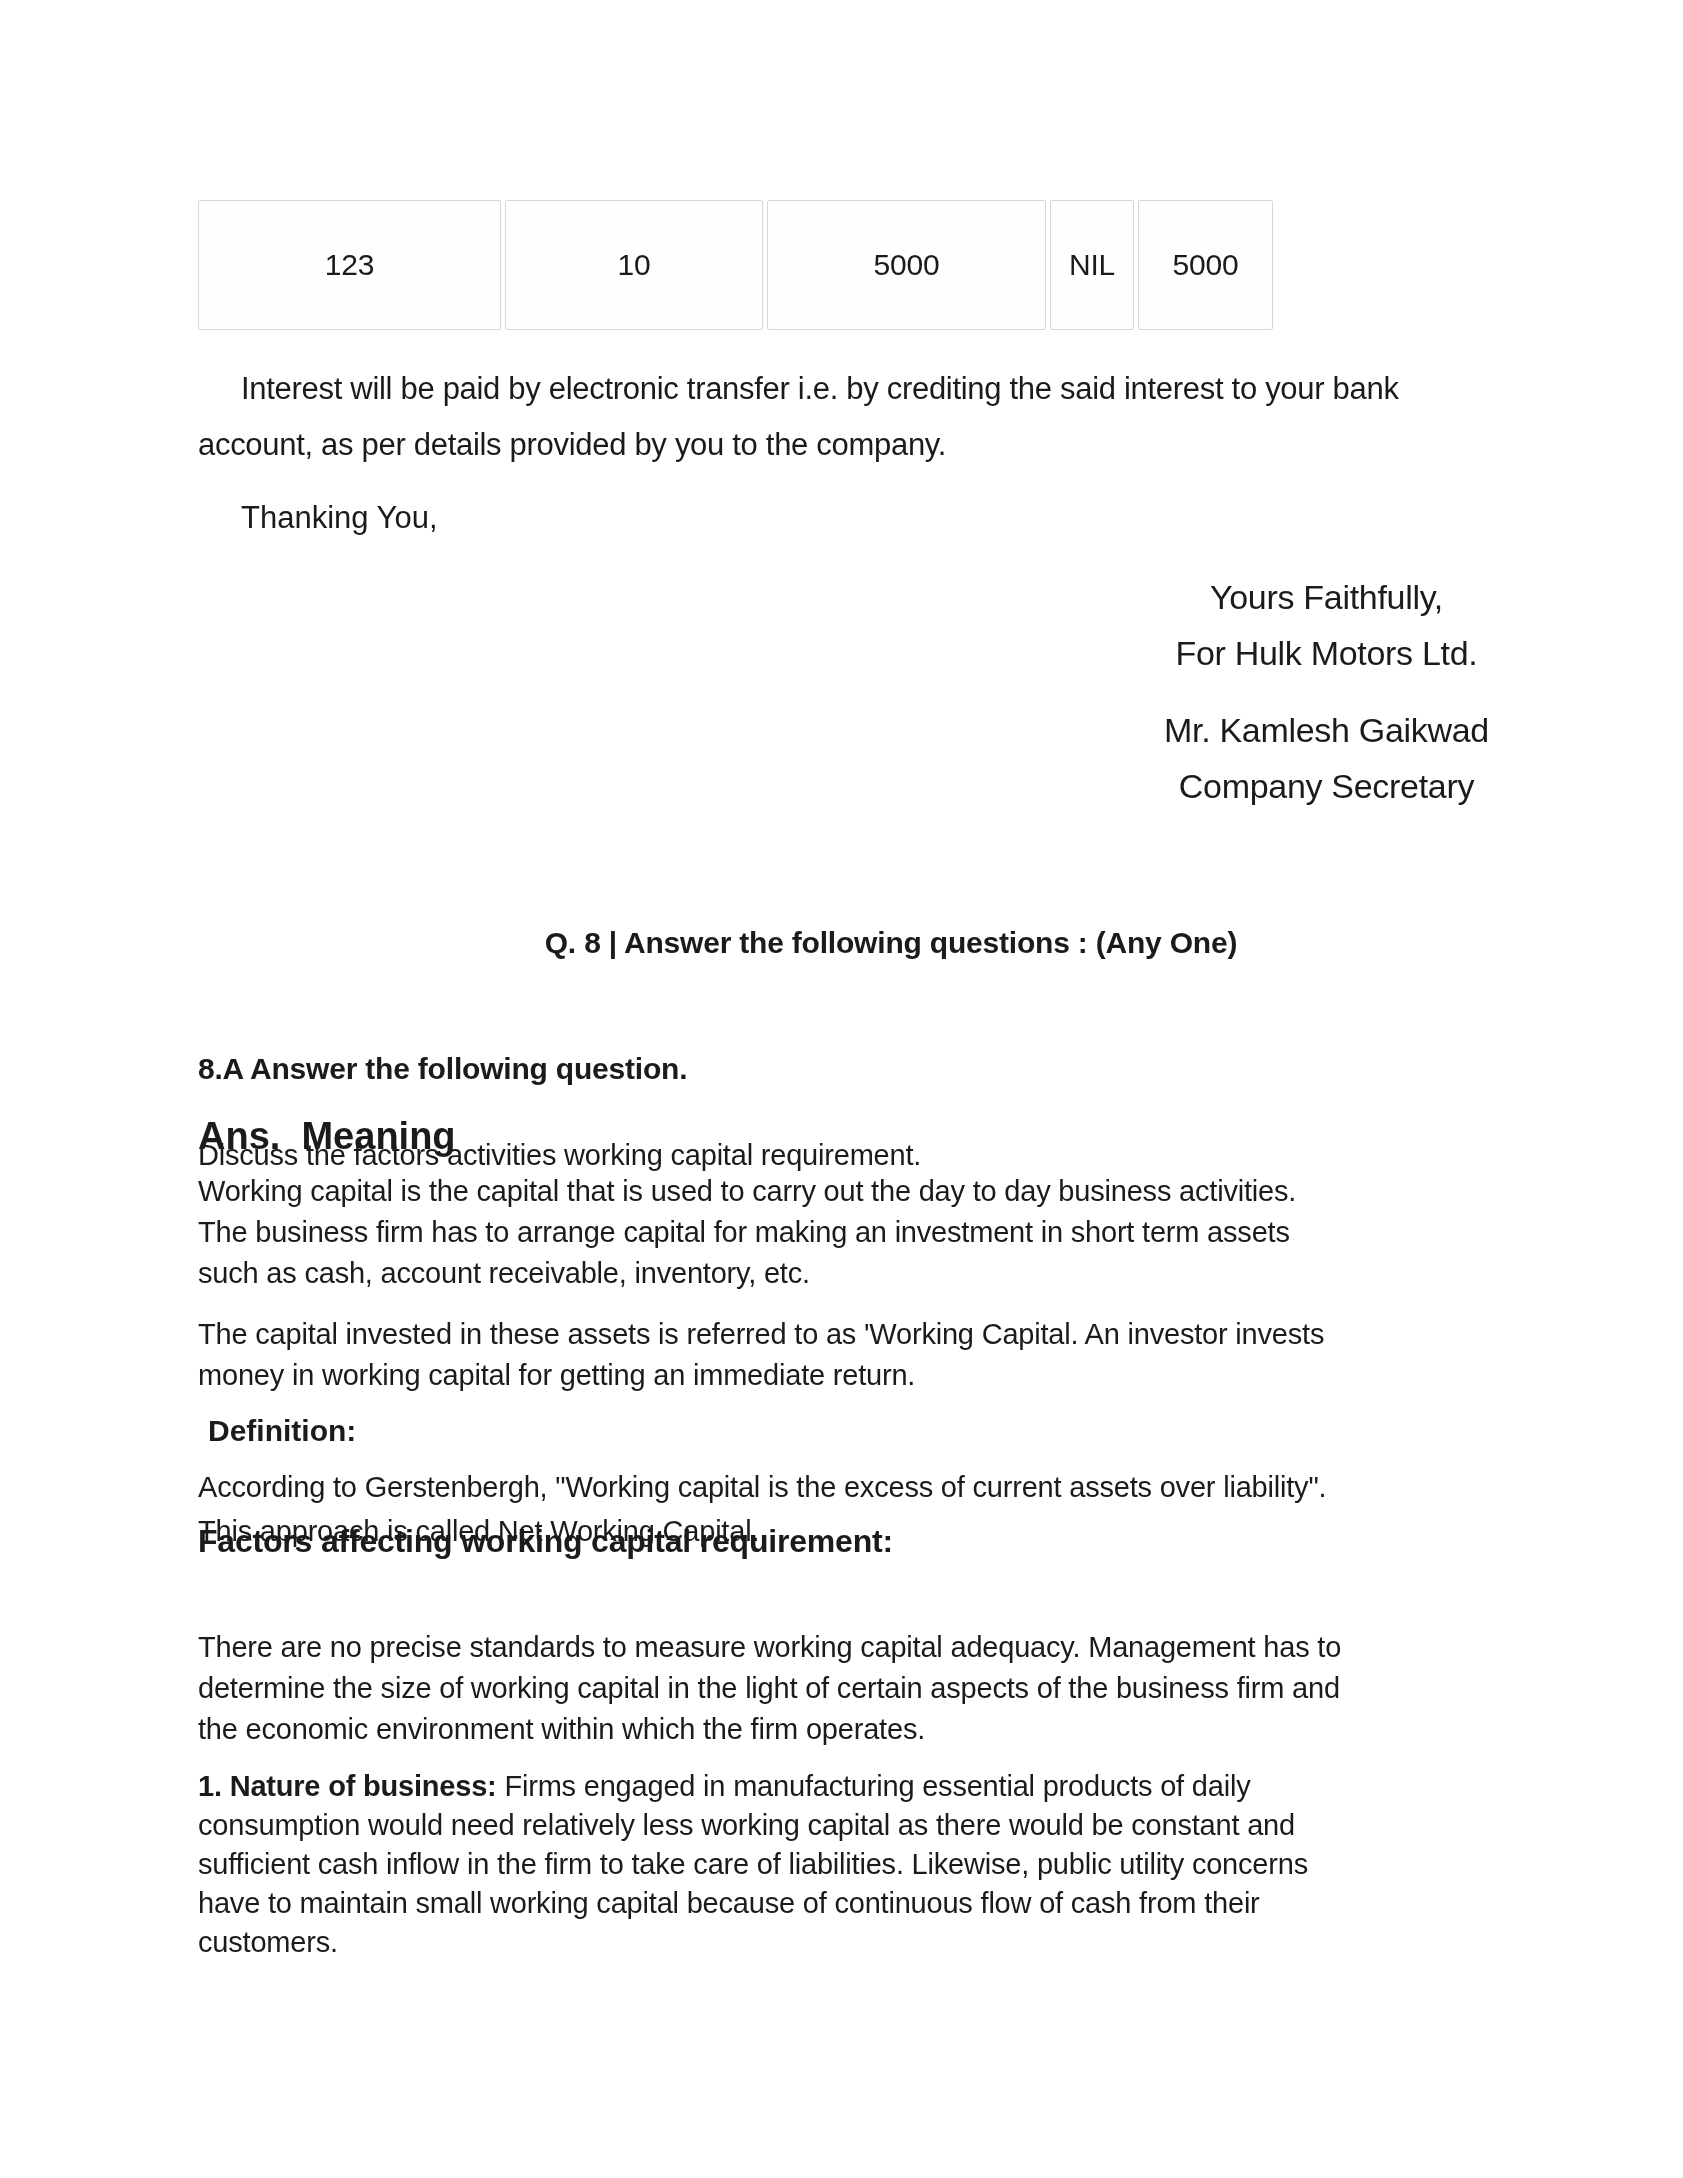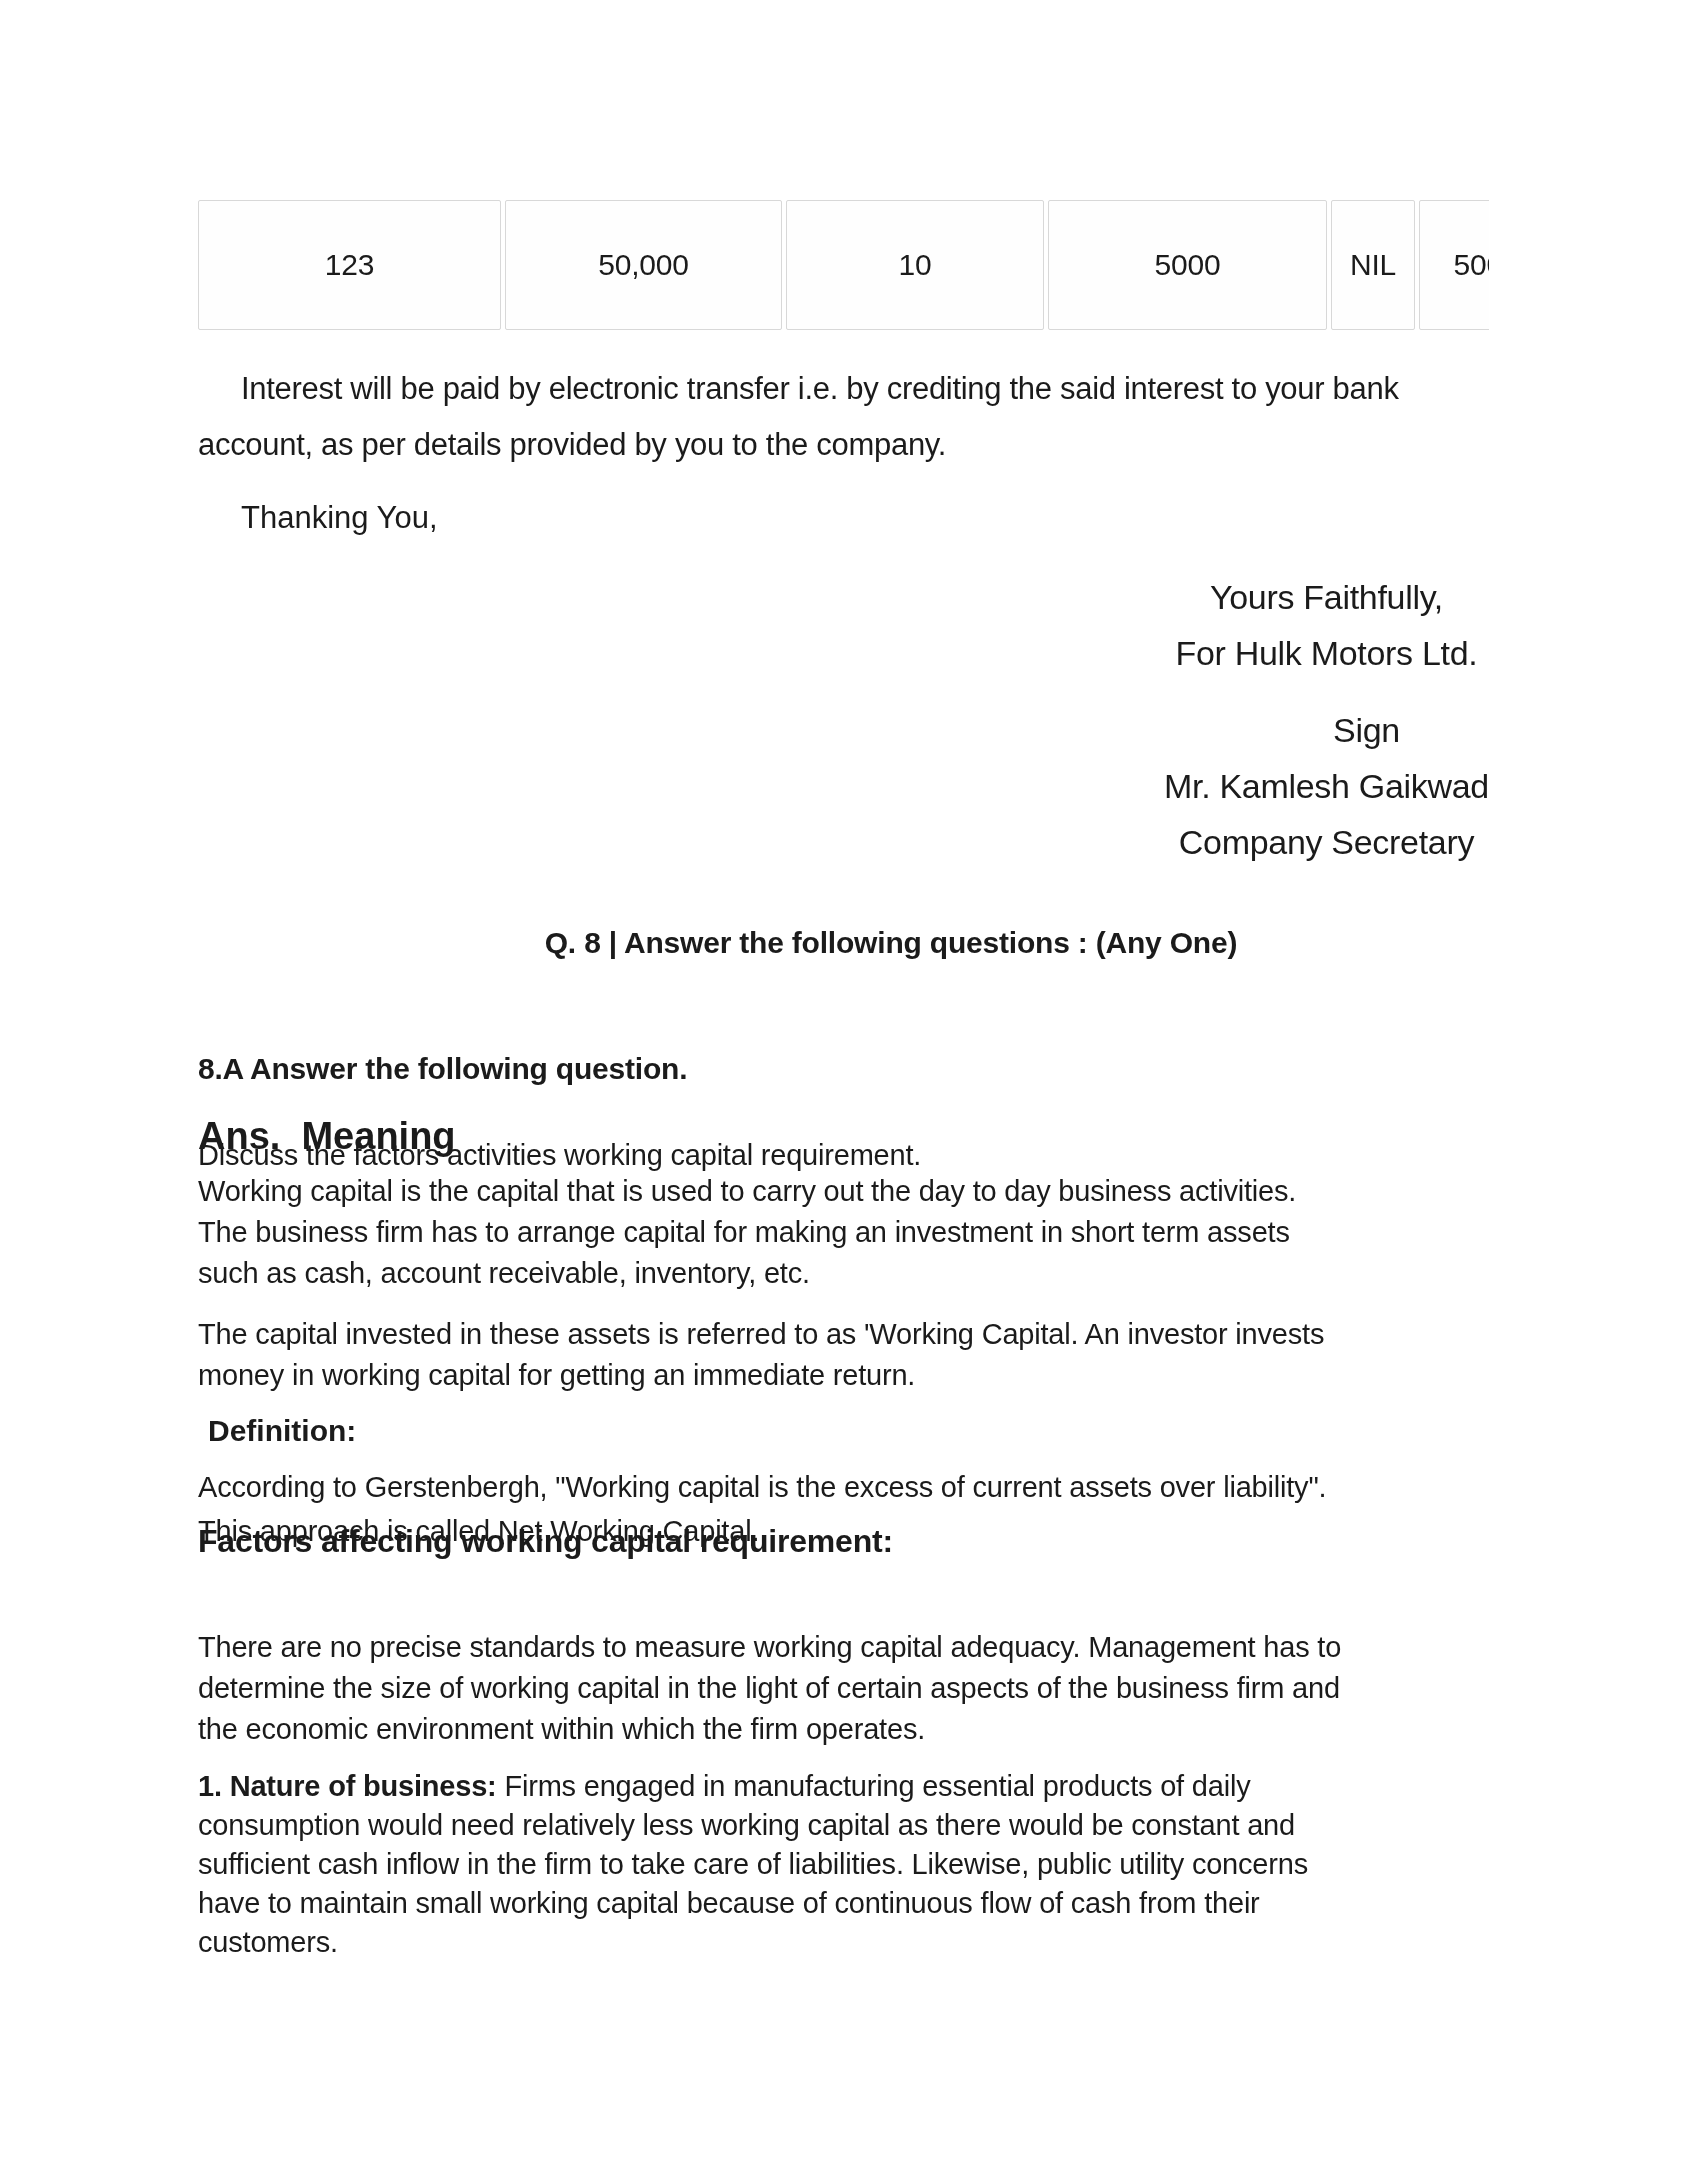--- a/index.html
+++ b/index.html
@@ -79,38 +79,36 @@
   .factor1{top:1767px;line-height:39px;}
   .factor1 .lead{font-weight:bold;}
 </style>
 </head>
 <body>
 
 <div class="page">
 
   <div class="abs amounts-table">
     <div class="cell c0">123</div>
-    <div class="cell c1">50,000</div>
     <div class="cell c2">10</div>
     <div class="cell c3">5000</div>
     <div class="cell c4">NIL</div>
     <div class="cell c5">5000</div>
   </div>
 
   <div class="abs letter-body">Interest will be paid by electronic transfer i.e. by crediting the said interest to your bank
 account, as per details provided by you to the company.</div>
 
   <div class="abs letter-closing">Thanking You,</div>
 
   <div class="abs sig-upper">
     <span class="sig-line">Yours Faithfully,</span>
     <span class="sig-line">For Hulk Motors Ltd.</span>
   </div>
   <div class="abs sig-lower">
-    <span class="sign-line">Sign</span>
     <span class="sig-line">Mr. Kamlesh Gaikwad</span>
     <span class="sig-line">Company Secretary</span>
   </div>
 
   <div class="abs q8-heading">Q. 8 | Answer the following questions : (Any One)</div>
 
   <div class="abs q8a-block">
     <span class="bold-line">8.A Answer the following question.</span><br>
     <span>Discuss the factors activities working capital requirement.</span>
   </div>

